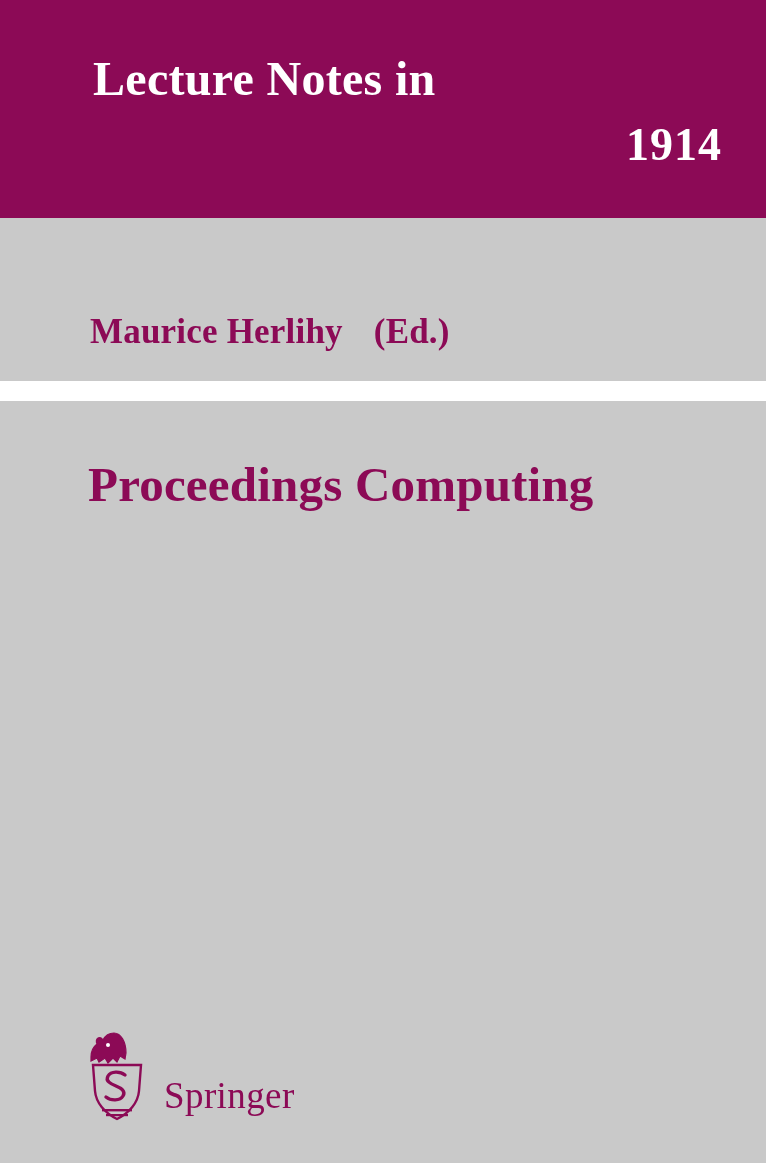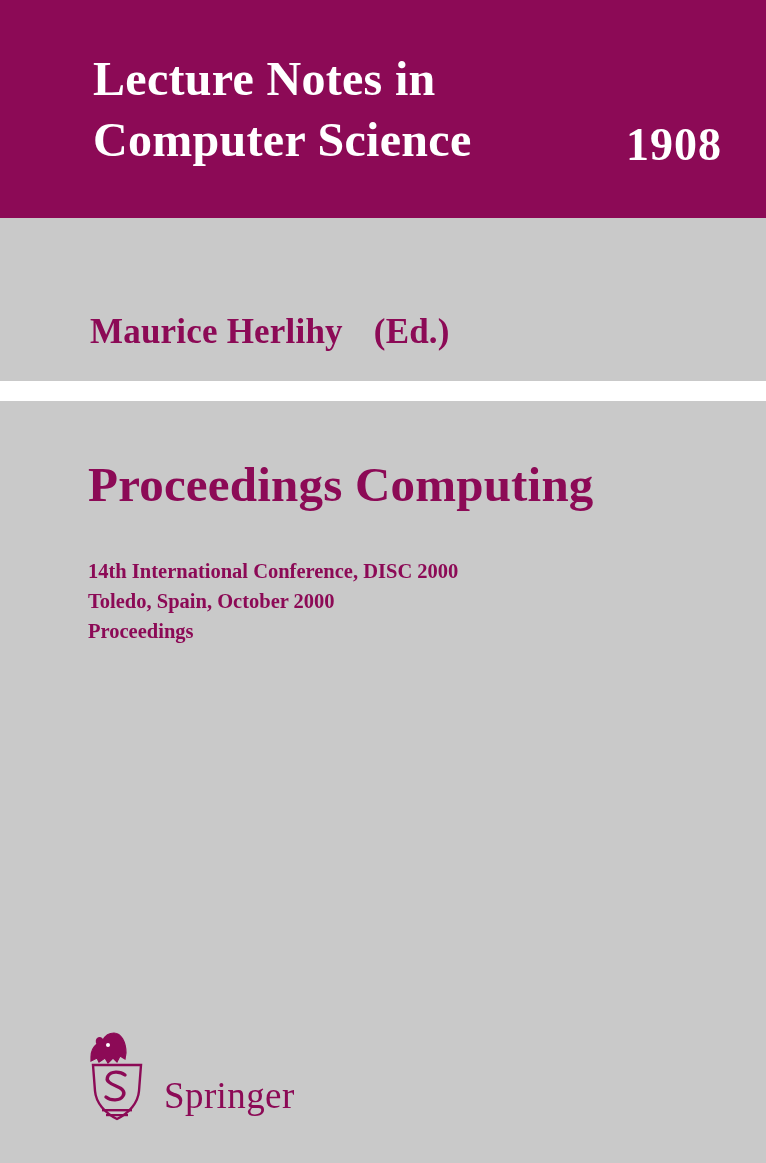--- a/index.html
+++ b/index.html
@@ -129,40 +129,34 @@
   }
 </style>
 </head>
 <body>
 
 <div class="cover">
 
   <div class="banner">
     <div class="banner-title">
       <span>Lecture Notes in</span>
-      <span class="line2">Computer Science</span>
     </div>
-    <div class="banner-number">1908</div>
+    <div class="banner-number">1914</div>
   </div>
 
   <div class="grey-upper"></div>
 
   <div class="editor">
     <span>Maurice Herlihy</span><span class="ed-suffix">(Ed.)</span>
   </div>
 
   <div class="white-stripe"></div>
 
   <div class="main-title">Proceedings Computing</div>
 
-  <div class="subtitle">
-    <div>14th International Conference, DISC 2000</div>
-    <div>Toledo, Spain, October 2000</div>
-    <div>Proceedings</div>
-  </div>
 
   <div class="publisher">
     <div class="springer-logo">
       <svg viewBox="0 0 78 96" width="78" height="96" aria-hidden="true">
         <g fill="#8c0a56" stroke="#8c0a56" stroke-width="1.2">
 
           <path d="M36 6 c-5 0 -9 3 -11 7 c-1 -2 -3 -3 -5 -2 c-2 1 -2 4 -1 6 c-4 3 -6 8 -6 13 l0 4 l6 -3 l2 4 l6 -4 l3 5 l5 -5 l4 4 l3 -6 l5 3 l1 -6 c0 -11 -5 -20 -12 -20 z" fill="#8c0a56"></path>
           <circle cx="30" cy="18" r="2" fill="#ffffff" stroke="none"></circle>
 
           <path d="M15 38 l48 0 l-2 26 c-1 12 -10 22 -22 28 c-12 -6 -21 -16 -22 -28 z" fill="none" stroke="#8c0a56" stroke-width="2.4"></path>

